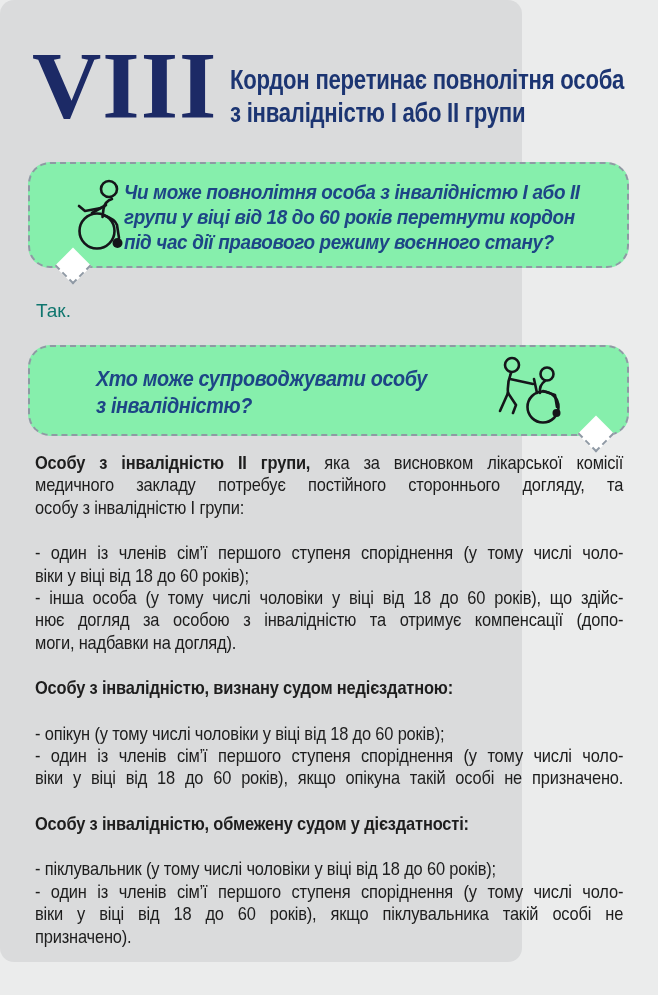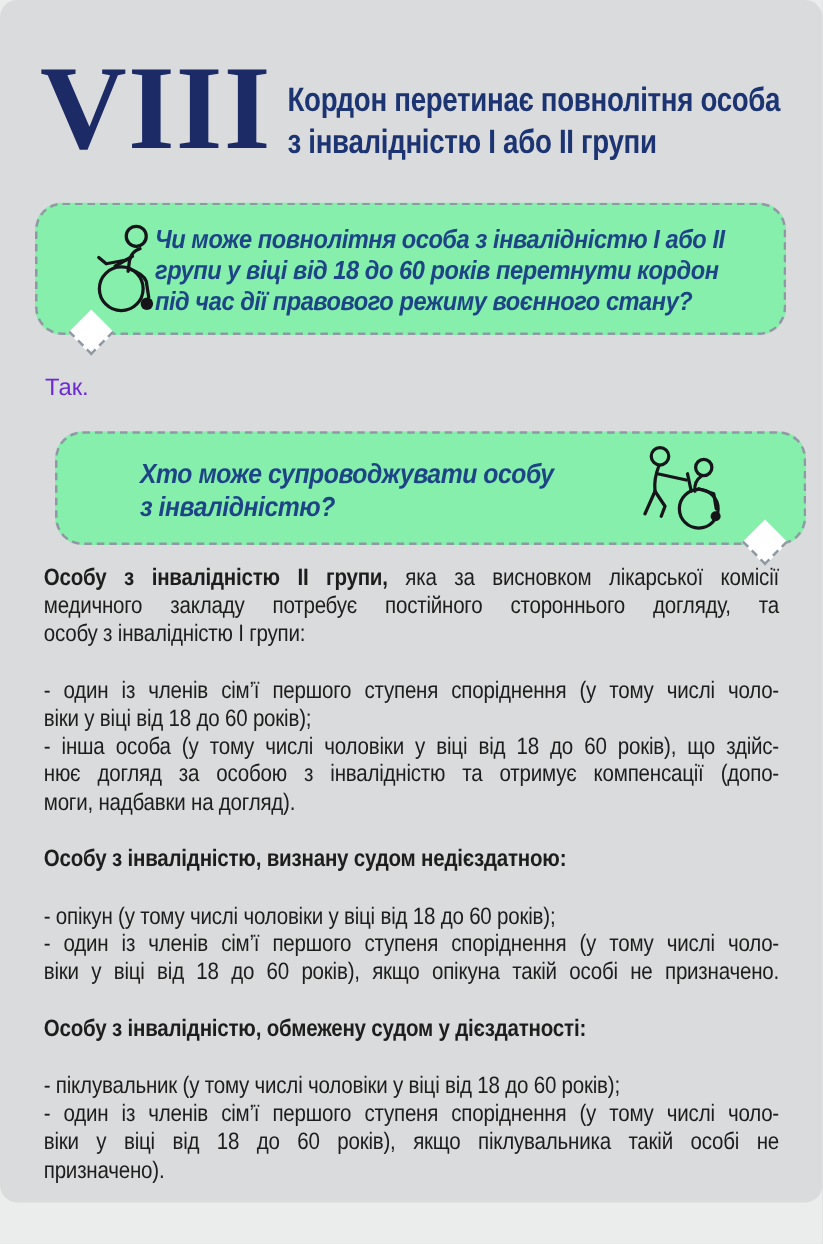--- a/index.html
+++ b/index.html
@@ -2,21 +2,21 @@
 <html lang="uk"><head>
 <meta charset="utf-8">
 <style>
   html,body{margin:0;padding:0;}
   body{
     width:658px;height:995px;
     background:#ebecec;
     font-family:"Liberation Sans", sans-serif;
     position:relative;overflow:hidden;
   }
-  .stage{position:absolute;inset:0;width:658px;height:995px;}
+  .stage{position:absolute;inset:0;width:522px;height:995px;}
   .card{
     position:absolute;left:0;right:0;top:0;bottom:33px;
     background:#dadbdc;border-radius:14px;
   }
   
   .numeral{
     position:absolute;left:32px;top:38px;
     font-family:"Liberation Serif", serif;
     font-weight:700;font-size:96px;line-height:1;
     color:#1c2a66;letter-spacing:1px;
@@ -28,21 +28,21 @@
     transform:scaleX(.82);transform-origin:0 0;
     letter-spacing:-.3px;
   }
   
   .bubble{
     position:absolute;background:#86efac;
     border:2px dashed #8f99a4;border-radius:22px;
     box-sizing:border-box;
   }
   .bubble1{left:28px;top:162px;width:601px;height:106px;}
-  .bubble2{left:28px;top:345px;width:601px;height:91px;margin-left:16px;}
+  .bubble2{left:28px;top:345px;width:601px;height:91px;}
   .tail{
     position:absolute;width:24px;height:24px;background:#fff;
     border-right:2px dashed #8f99a4;border-bottom:2px dashed #8f99a4;
     transform:rotate(45deg);bottom:-13px;
   }
   .tail1{left:30px;}
   .tail2{right:18px;}
   .qtext{
     position:absolute;
     font-weight:700;font-style:italic;
@@ -53,21 +53,21 @@
   .q1{left:94px;top:15px;font-size:21px;line-height:25px;}
   .q2{left:66px;top:18px;font-size:22px;line-height:27px;}
   .bubble-icon{position:absolute;}
   .icon1{left:42px;top:14px;}
   .icon2{right:52px;top:8px;}
   svg.lineart{stroke:#15151a;fill:none;stroke-width:2.6;stroke-linecap:round;stroke-linejoin:round;}
   svg.lineart .fill{fill:#15151a;stroke:none;}
   
   .answer{
     position:absolute;left:36px;top:300px;
-    font-size:19px;color:#6d28d9;
+    font-size:19px;color:#0f766e;
   }
   
   .bodytext{
     position:absolute;left:35px;top:452px;
     width:680px;
     transform:scaleX(.865);transform-origin:0 0;
     font-size:19px;line-height:22.4px;letter-spacing:-.2px;
     color:#1d1d1d;
   }
   .block{margin:0;}

